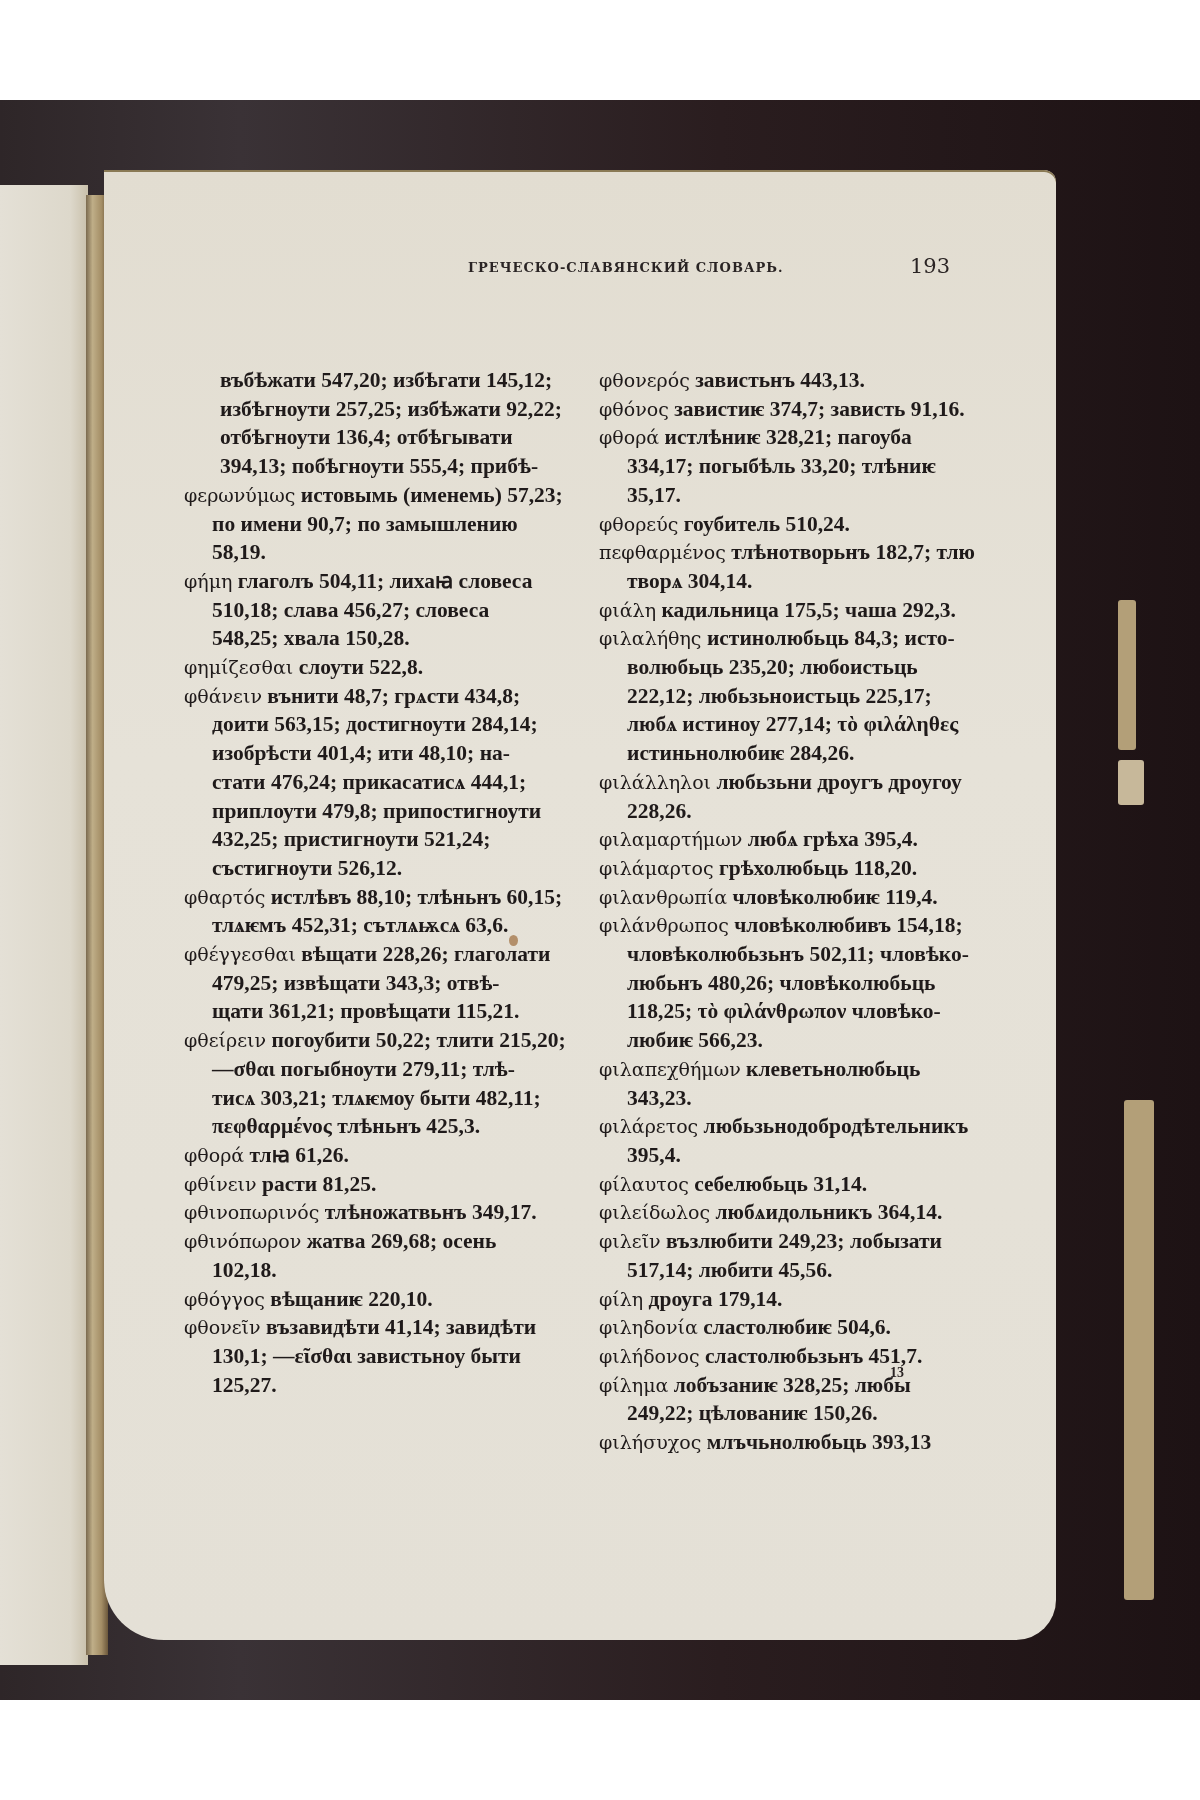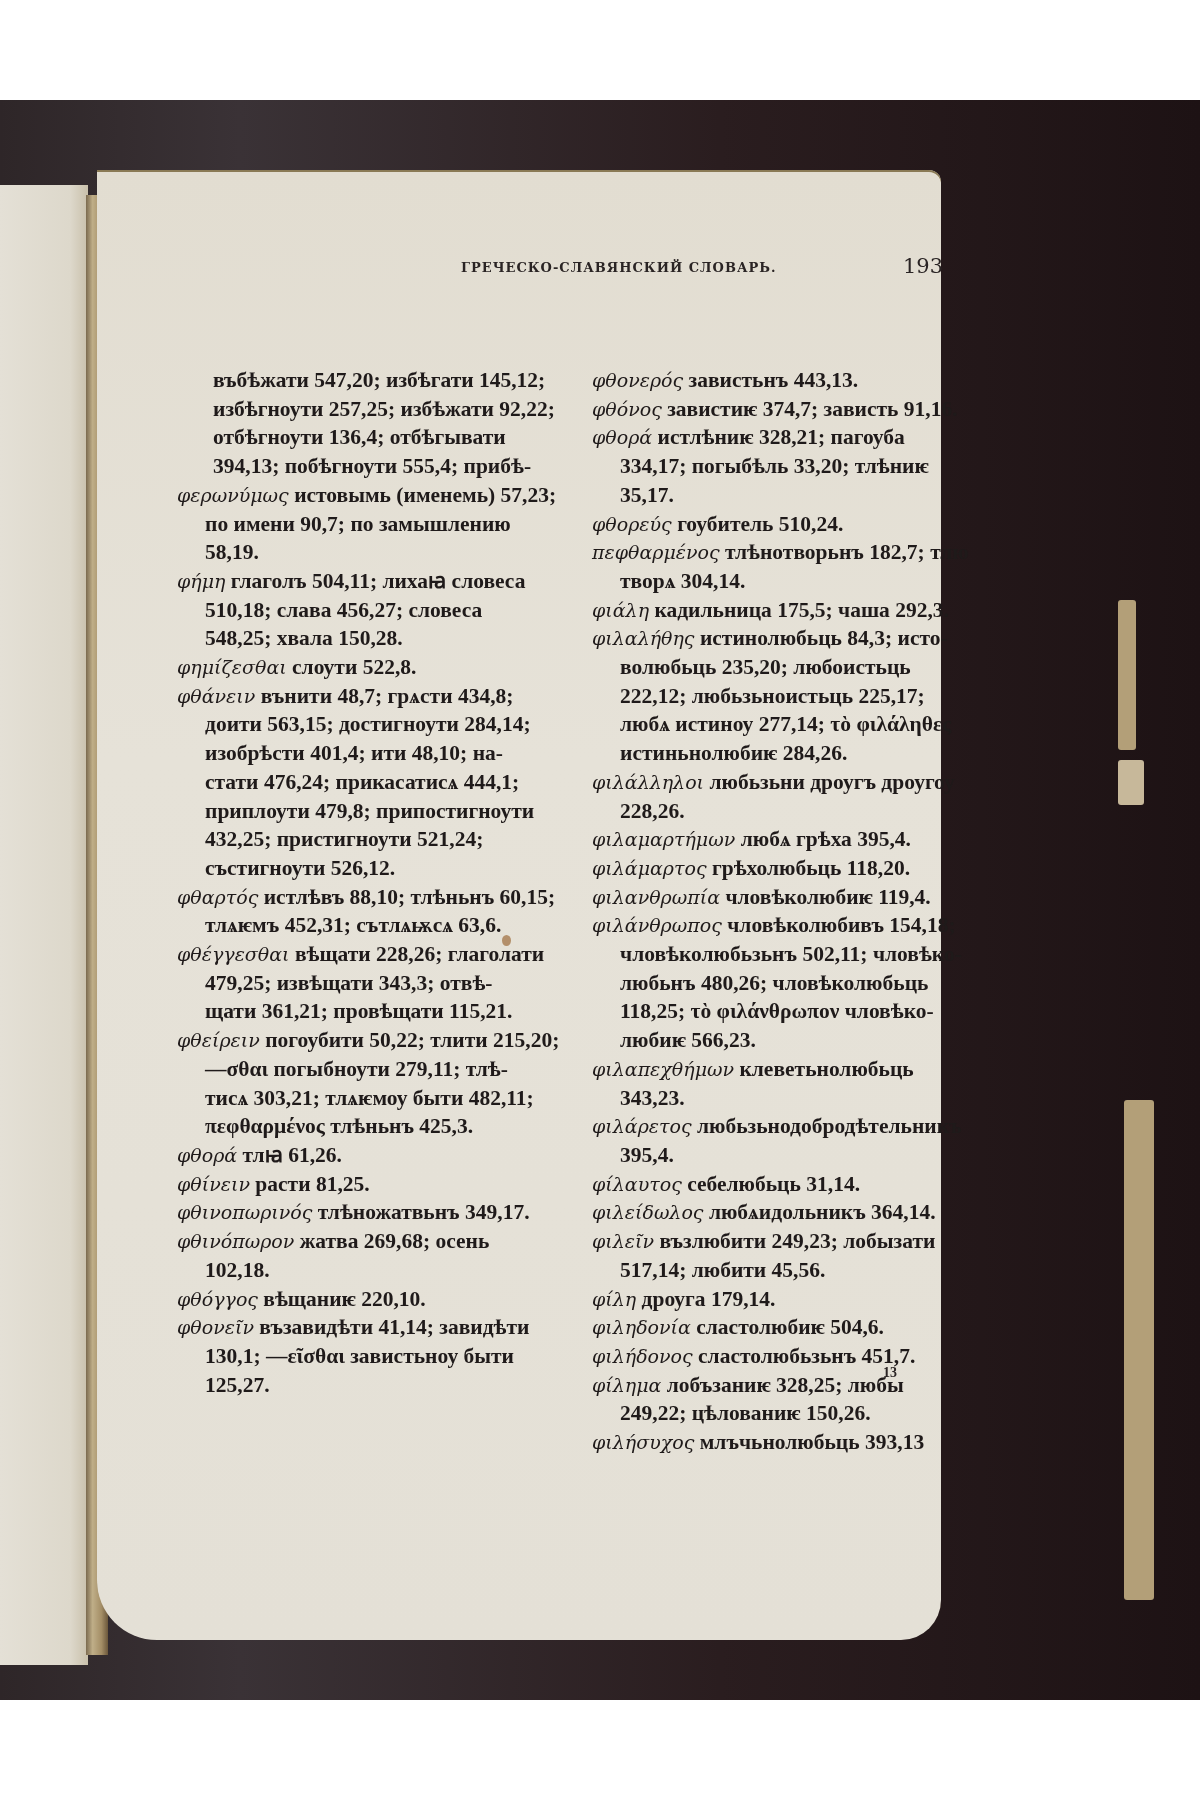--- a/index.html
+++ b/index.html
@@ -18,21 +18,21 @@
     }
     .spine {
       position: absolute; left: 86px; top: 95px; width: 22px; height: 1460px;
       background: linear-gradient(90deg, #7b6a4f 0%, #bfae88 30%, #a48e66 70%, #6b573b 100%);
     }
     .right-leaves {
       position: absolute; left: 1118px; top: 500px; width: 52px; height: 1000px;
     }
     .leaf { position: absolute; background: #b39f78; border-radius: 3px; }
     .page {
-      position: absolute; left: 97px; top: 70px; width: 844px; height: 1470px;
+      position: absolute; left: 104px; top: 70px; width: 952px; height: 1470px;
       background: linear-gradient(180deg, #e2ddd1 0%, #e6e2d8 40%, #e4e0d6 100%);
       border-radius: 0 12px 40px 60px;
       box-shadow: inset 0 2px 0 #8a7a55;
     }
     .running-head {
       position: absolute; left: 360px; top: 154px; width: 630px; height: 30px;
     }
     .rh-title {
       position: absolute; left: 112px; top: 6px;
       font-family: "DejaVu Serif", serif; font-size: 13px; letter-spacing: 1px;
@@ -47,21 +47,21 @@
       font-family: "Liberation Serif", serif; font-size: 21.5px; line-height: 28.7px;
       color: #1f1a1a; font-weight: bold;
     }
     .col.left { left: 80px; width: 390px; }
     .col.right { left: 495px; width: 365px; }
     .entry { margin: 0; }
     .entry .ln { display: block; white-space: nowrap; }
     .entry .ln.cont { padding-left: 28px; }
     .entry.sub .ln { padding-left: 36px; }
     .entry.sub .ln.first { padding-left: 36px; }
-    .greek { font-family: "DejaVu Serif", serif; font-style: italic; font-weight: normal; font-size: 19px; }
+    .greek { font-family: "DejaVu Serif", serif; font-weight: normal; font-size: 19px; }
     .sig {
       position: absolute; left: 770px; top: 1185px;
       font-family: "Liberation Serif", serif; font-weight: bold; font-size: 14px; color: #2a2424;
     }
     .stain { position: absolute; left: 405px; top: 765px; width: 9px; height: 11px; border-radius: 50%; background: #b38f6a; }
   </style>
 </head>
 <body>
 
 <div class="photo">

